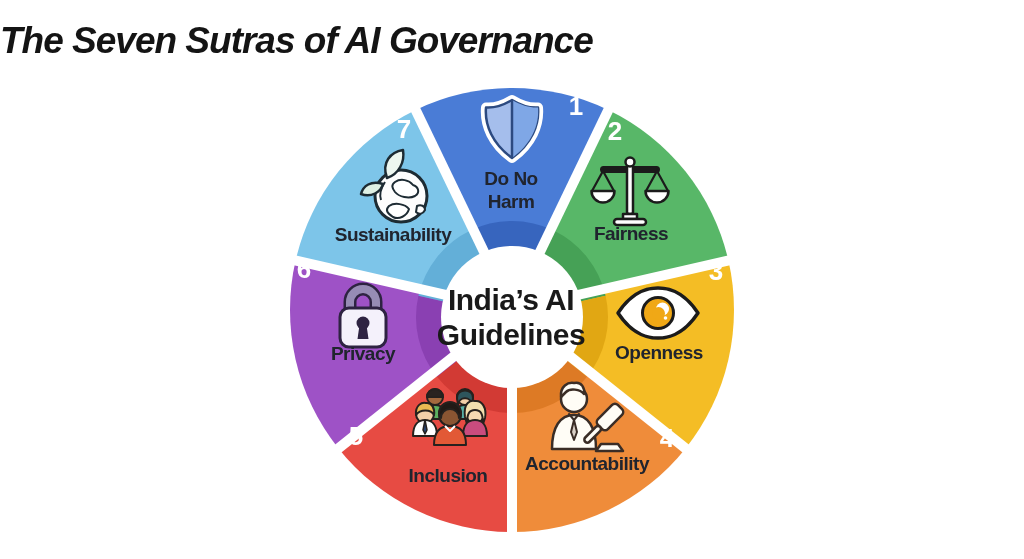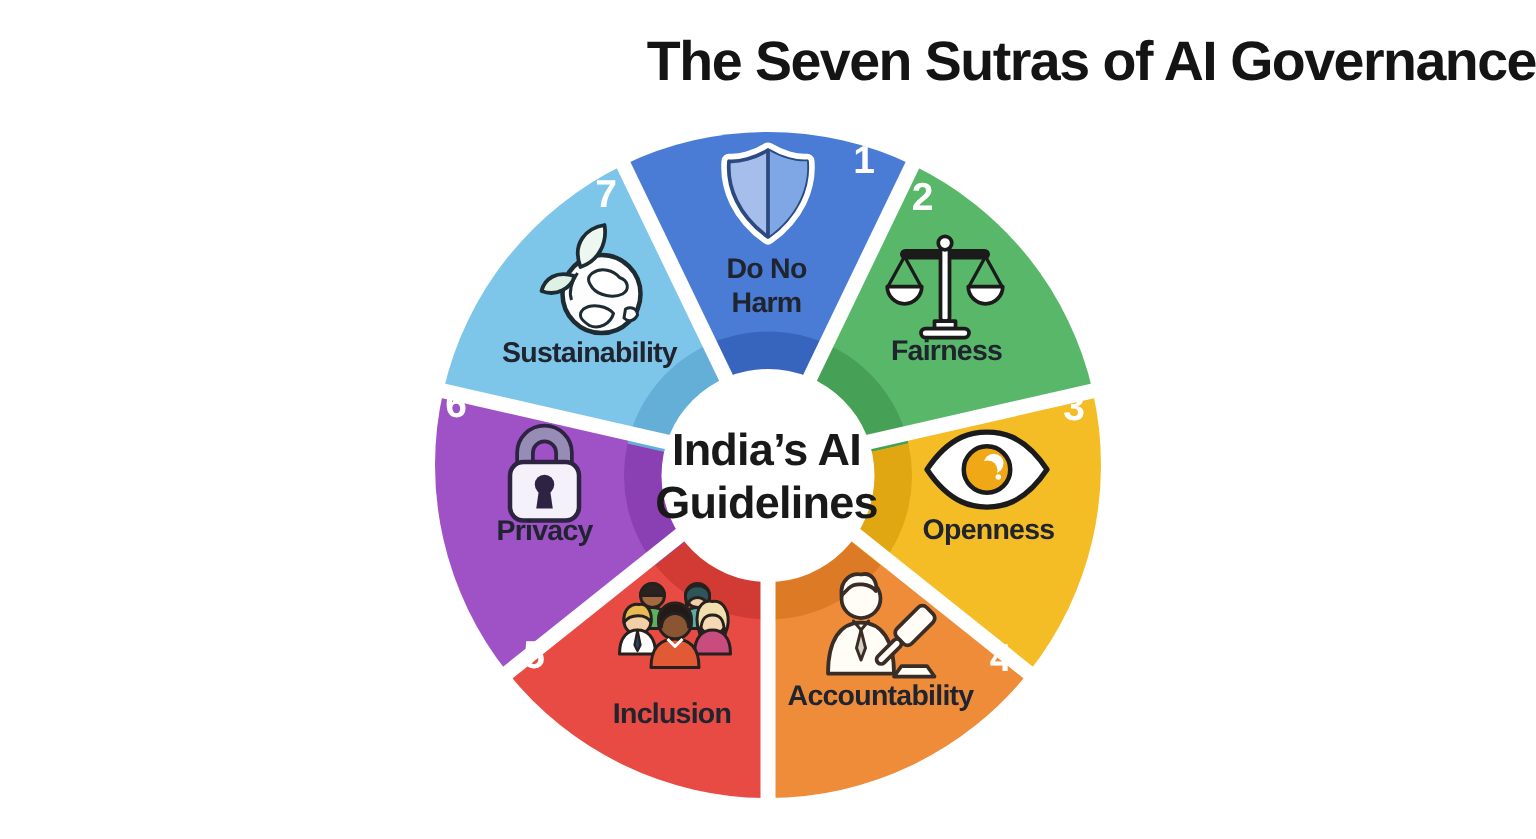--- a/index.html
+++ b/index.html
@@ -1,22 +1,23 @@
 <!DOCTYPE html>
 <html style="--bg: #FFFFFF; --title-color: #141414; --label-color: #20242E; --number-color: #FFFFFF; --center-text: #191919;"><head>
 <meta charset="utf-8">
 <style>
   *{margin:0;padding:0;box-sizing:border-box}
   html,body{width:1024px;height:559px;overflow:hidden}
   body{font-family:"Liberation Sans",sans-serif;background:var(--bg,#ffffff)}
   .stage{position:relative;width:1024px;height:559px}
   .title{
-    position:absolute;top:20px;left:0;width:100%;text-align:right;
+    position:absolute;top:20px;left:0;width:100%;text-align:left;
     font-size:37px;font-weight:700;letter-spacing:-1px;
     color:var(--title-color,#141414);
+    font-style:italic;
   }
   svg.wheel{position:absolute;left:0;top:0}
   .seg-label{font-weight:700;font-size:19px;letter-spacing:-0.5px;fill:var(--label-color,#20242E);text-anchor:middle}
   .seg-number{font-weight:700;font-size:26px;fill:var(--number-color,#ffffff);text-anchor:middle}
   .center-text{font-weight:700;font-size:30px;letter-spacing:-0.5px;fill:var(--center-text,#191919);text-anchor:middle}
   #dividers line{stroke:#ffffff;stroke-width:10}
 </style>
 </head>
 <body>
 

